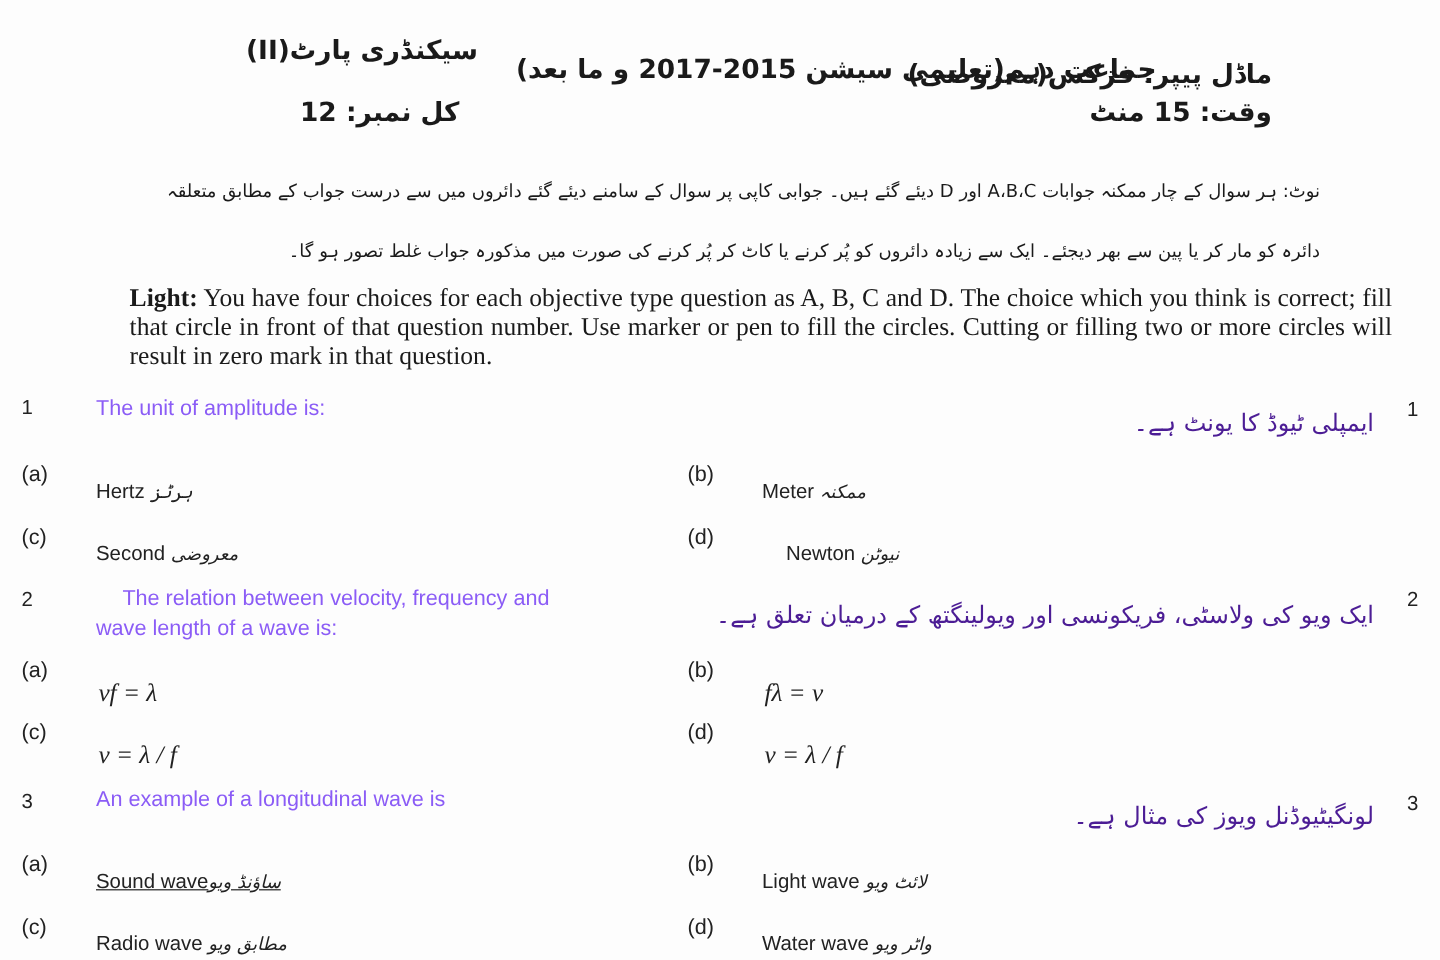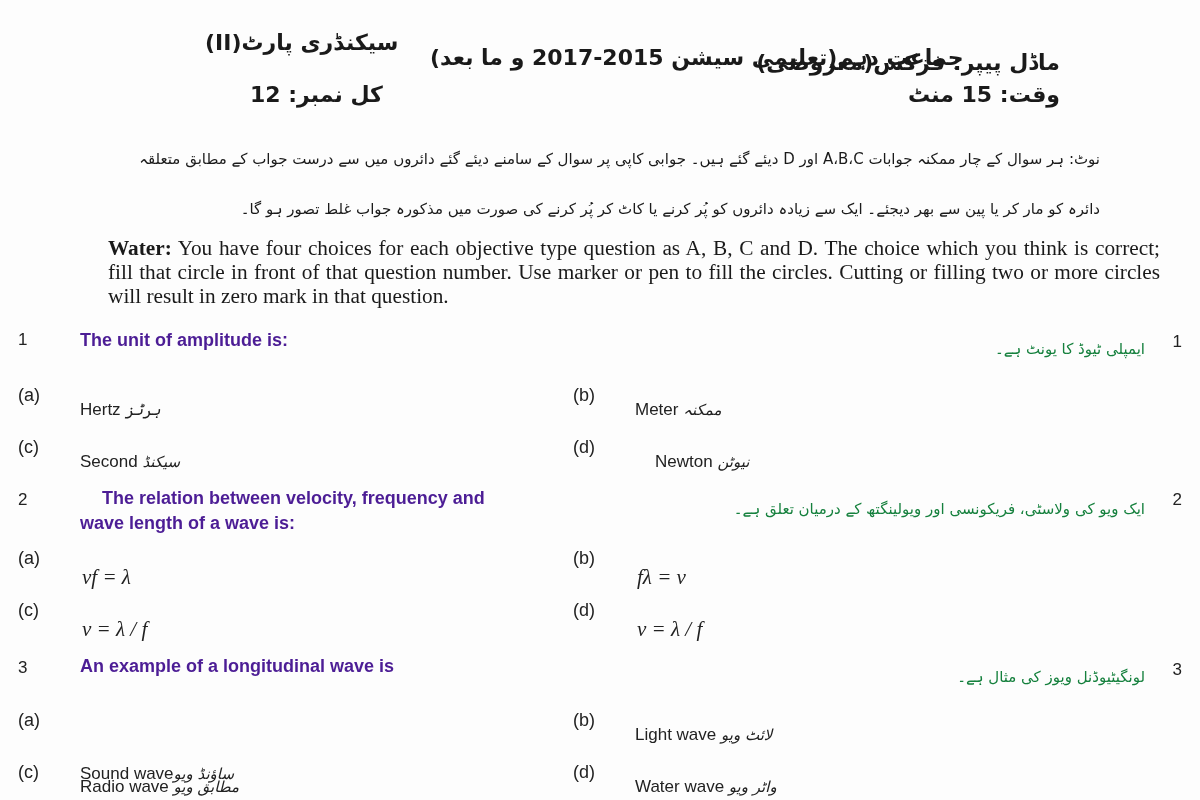--- a/index.html
+++ b/index.html
@@ -10,57 +10,57 @@
     position:relative;
   }
   .abs { position:absolute; }
   .ur { font-family:"DejaVu Sans", sans-serif; direction:rtl; unicode-bidi:plaintext; white-space:nowrap; }
   .hdr { font-weight:bold; font-size:22px; }
   .urnote { font-size:15px;text-align:right; }
   .en-note {
     font-family:"Liberation Serif", serif; font-size:21.3px; line-height:24px;
     text-align:justify; text-align-last:left;
   }
-  .q { font-family:"Liberation Sans", sans-serif; font-size:18px; color:#4c1d95;font-weight:bold; }
+  .q { font-family:"Liberation Sans", sans-serif; font-size:18px; color:#8b5cf6; }
   .opt-letter { font-family:"Liberation Sans", sans-serif; font-size:18px; color:#222; }
   .opt-text { font-family:"Liberation Sans", sans-serif; font-size:17px; color:#222; white-space:nowrap; }
   .opt-text .u { font-family:"DejaVu Sans", sans-serif; font-style:italic; font-size:15px; }
   .math { font-family:"Liberation Serif", serif; font-style:italic; font-size:21px; color:#222; white-space:nowrap; }
   .qnum { font-family:"Liberation Sans", sans-serif; font-size:17px; color:#222; }
-  .urq { font-size:15px; color:#15803d; }
+  .urq { font-size:20px; color:#4c1d95; }
 </style>
 </head>
 <body>
 
 <div class="abs ur hdr" style="right:140px; top:30px;margin-top:20px;">ماڈل پیپر: فزکس(معروضی)</div>
 <div class="abs ur hdr" style="left:430px; top:30px;margin-top:15px;">جماعت دہم(تعلیمی سیشن 2015-2017 و ما بعد)</div>
 <div class="abs ur hdr" style="left:185px; top:30px;margin-left:20px;">سیکنڈری پارٹ(II)</div>
 <div class="abs ur hdr" style="right:140px; top:82px;">وقت: 15 منٹ</div>
 <div class="abs ur hdr" style="left:250px; top:82px;">کل نمبر: 12</div>
 
 <div class="abs ur urnote" style="right:100px; top:150px;">نوٹ: ہر سوال کے چار ممکنہ جوابات A،B،C اور D دیئے گئے ہیں۔ جوابی کاپی پر سوال کے سامنے دیئے گئے دائروں میں سے درست جواب کے مطابق متعلقہ</div>
 <div class="abs ur urnote" style="right:100px; top:200px;">دائرہ کو مار کر یا پین سے بھر دیجئے۔ ایک سے زیادہ دائروں کو پُر کرنے یا کاٹ کر پُر کرنے کی صورت میں مذکورہ جواب غلط تصور ہو گا۔</div>
 
 <div class="abs en-note" style="left:108px; top:236px; width:1052px;">
-  <b>Water:</b><span> You have four choices for each objective type question as A, B, C and D. The choice which you think is correct; fill that circle in front of that question number. Use marker or pen to fill the circles. Cutting or filling two or more circles will result in zero mark in that question.</span>
+  <b>Light:</b><span> You have four choices for each objective type question as A, B, C and D. The choice which you think is correct; fill that circle in front of that question number. Use marker or pen to fill the circles. Cutting or filling two or more circles will result in zero mark in that question.</span>
 </div>
 
 <div>
   <div class="abs qnum" style="left:18px; top:330px;">1</div>
   <div class="abs q" style="left:80px; top:330px;">The unit of amplitude is:</div>
   <div class="abs qnum" style="right:18px; top:332px;">1</div>
   <div class="abs ur urq" style="right:55px; top:340px;">ایمپلی ٹیوڈ کا یونٹ ہے۔</div>
 
   <div class="abs opt-letter" style="left:18px; top:385px;">(a)</div>
   <div class="abs opt-text" style="left:80px; top:400px;"><span>Hertz </span><span class="u">ہرٹز</span></div>
   <div class="abs opt-letter" style="left:573px; top:385px;">(b)</div>
   <div class="abs opt-text" style="left:635px; top:400px;"><span>Meter </span><span class="u">ممکنہ</span></div>
 
   <div class="abs opt-letter" style="left:18px; top:437px;">(c)</div>
-  <div class="abs opt-text" style="left:80px; top:452px;"><span>Second </span><span class="u">سیکنڈ</span></div>
+  <div class="abs opt-text" style="left:80px; top:452px;"><span>Second </span><span class="u">معروضی</span></div>
   <div class="abs opt-letter" style="left:573px; top:437px;">(d)</div>
   <div class="abs opt-text" style="left:655px; top:452px;"><span>Newton </span><span class="u">نیوٹن</span></div>
 </div>
 
 <div>
   <div class="abs qnum" style="left:18px; top:490px;">2</div>
   <div class="abs q" style="left:80px; top:488px;margin-left:22px;">The relation between velocity, frequency and</div>
   <div class="abs q" style="left:80px; top:513px;">wave length of a wave is:</div>
   <div class="abs qnum" style="right:18px; top:490px;">2</div>
   <div class="abs ur urq" style="right:55px; top:500px;">ایک ویو کی ولاسٹی، فریکونسی اور ویولینگتھ کے درمیان تعلق ہے۔</div>
@@ -76,21 +76,21 @@
   <div class="abs math" style="left:637px; top:617px;">v = λ / f</div>
 </div>
 
 <div>
   <div class="abs qnum" style="left:18px; top:658px;">3</div>
   <div class="abs q" style="left:80px; top:656px;">An example of a longitudinal wave is</div>
   <div class="abs qnum" style="right:18px; top:660px;">3</div>
   <div class="abs ur urq" style="right:55px; top:668px;">لونگیٹیوڈنل ویوز کی مثال ہے۔</div>
 
   <div class="abs opt-letter" style="left:18px; top:710px;">(a)</div>
-  <div class="abs opt-text" style="left:80px; top:764px;"><span>Sound wave</span><span class="u">ساؤنڈ ویو</span></div>
+  <div class="abs opt-text" style="left:80px; top:725px;text-decoration:underline;"><span>Sound wave</span><span class="u">ساؤنڈ ویو</span></div>
   <div class="abs opt-letter" style="left:573px; top:710px;">(b)</div>
   <div class="abs opt-text" style="left:635px; top:725px;"><span>Light wave </span><span class="u">لائٹ ویو</span></div>
 
   <div class="abs opt-letter" style="left:18px; top:762px;">(c)</div>
   <div class="abs opt-text" style="left:80px; top:777px;"><span>Radio wave </span><span class="u">مطابق ویو</span></div>
   <div class="abs opt-letter" style="left:573px; top:762px;">(d)</div>
   <div class="abs opt-text" style="left:635px; top:777px;"><span>Water wave </span><span class="u">واٹر ویو</span></div>
 </div>
 
 </body></html>

